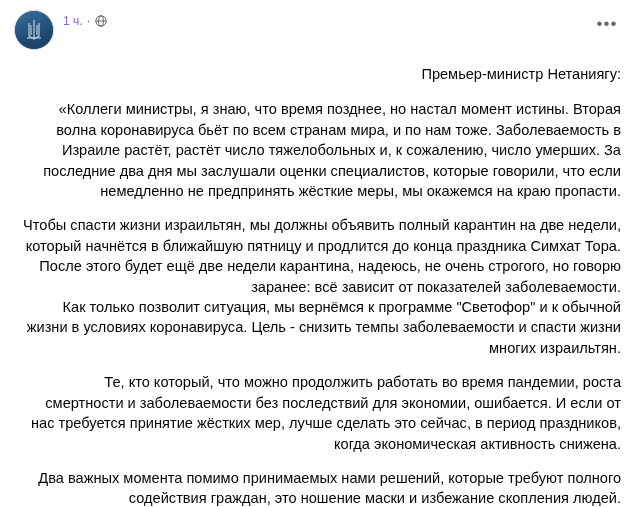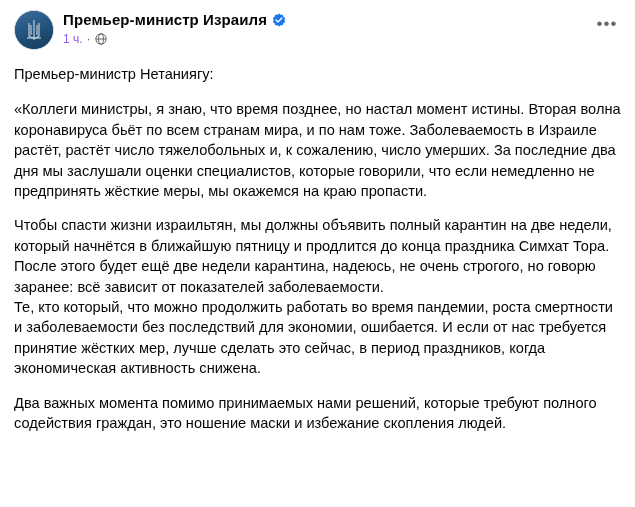--- a/index.html
+++ b/index.html
@@ -114,22 +114,23 @@
     cursor: pointer;
     user-select: none;
   }
   .post-body {
     font-size: 14.6px;
     line-height: 20.4px;
     color: #050505;
     padding-top: 2px;
   }
   .para {
-    margin: 0 0 14px 0;
+    margin: 0 0 14px 9px;
     white-space: pre-wrap;
+    text-align: right;
   }
   .para.tight {
     margin-bottom: 0;
   }
   .para.lead {
     margin-bottom: 15px;
   }
 </style>
 </head>
 <body>
@@ -144,43 +145,37 @@
           <path d="M10 2 L10 22"></path>
           <path d="M5 5 L5 18 Q10 22 15 18 L15 5"></path>
           <path d="M7 7 L7 17"></path>
           <path d="M13 7 L13 17"></path>
           <path d="M3 20 L17 20"></path>
         </g>
       </svg>
     </div>
 
     <div class="header-text">
-      <div class="name-row">
-        <span class="page-name">Премьер-министр Израиля</span>
-        <svg class="verified-badge" viewBox="0 0 16 16">
-          <path d="M8 0.6 L9.9 2.1 L12.3 2 L13 4.3 L15 5.7 L14.2 8 L15 10.3 L13 11.7 L12.3 14 L9.9 13.9 L8 15.4 L6.1 13.9 L3.7 14 L3 11.7 L1 10.3 L1.8 8 L1 5.7 L3 4.3 L3.7 2 L6.1 2.1 Z" fill="#1877f2"></path>
-          <path d="M4.6 8.1 L6.8 10.2 L11.3 5.8" fill="none" stroke="#ffffff" stroke-width="1.6" stroke-linecap="round" stroke-linejoin="round"></path>
-        </svg>
-      </div>
       <div class="meta-row">
         <span class="time-text">1 ч.</span>
         <span class="dot-sep">·</span>
         <svg class="globe-icon" viewBox="0 0 12 12">
           <circle cx="6" cy="6" r="5.2" fill="none" stroke="#65676b" stroke-width="1"></circle>
           <ellipse cx="6" cy="6" rx="2.4" ry="5.2" fill="none" stroke="#65676b" stroke-width="1"></ellipse>
           <path d="M1 6 L11 6" stroke="#65676b" stroke-width="1"></path>
         </svg>
       </div>
     </div>
 
     <div class="menu-button">•••</div>
   </div>
 
   <div class="post-body">
     <p class="para lead">Премьер-министр Нетаниягу:</p>
     <p class="para">«Коллеги министры, я знаю, что время позднее, но настал момент истины. Вторая волна коронавируса бьёт по всем странам мира, и по нам тоже. Заболеваемость в Израиле растёт, растёт число тяжелобольных и, к сожалению, число умерших. За последние два дня мы заслушали оценки специалистов, которые говорили, что если немедленно не предпринять жёсткие меры, мы окажемся на краю пропасти.</p>
     <p class="para tight">Чтобы спасти жизни израильтян, мы должны объявить полный карантин на две недели, который начнётся в ближайшую пятницу и продлится до конца праздника Симхат Тора. После этого будет ещё две недели карантина, надеюсь, не очень строгого, но говорю заранее: всё зависит от показателей заболеваемости.</p>
+    <p class="para">Как только позволит ситуация, мы вернёмся к программе "Светофор" и к обычной жизни в условиях коронавируса. Цель - снизить темпы заболеваемости и спасти жизни многих израильтян.</p>
     <p class="para">Те, кто который, что можно продолжить работать во время пандемии, роста смертности и заболеваемости без последствий для экономии, ошибается. И если от нас требуется принятие жёстких мер, лучше сделать это сейчас, в период праздников, когда экономическая активность снижена.</p>
     <p class="para tight">Два важных момента помимо принимаемых нами решений, которые требуют полного содействия граждан, это ношение маски и избежание скопления людей.</p>
 
   </div>
 
 </div>
 
 </body></html>

